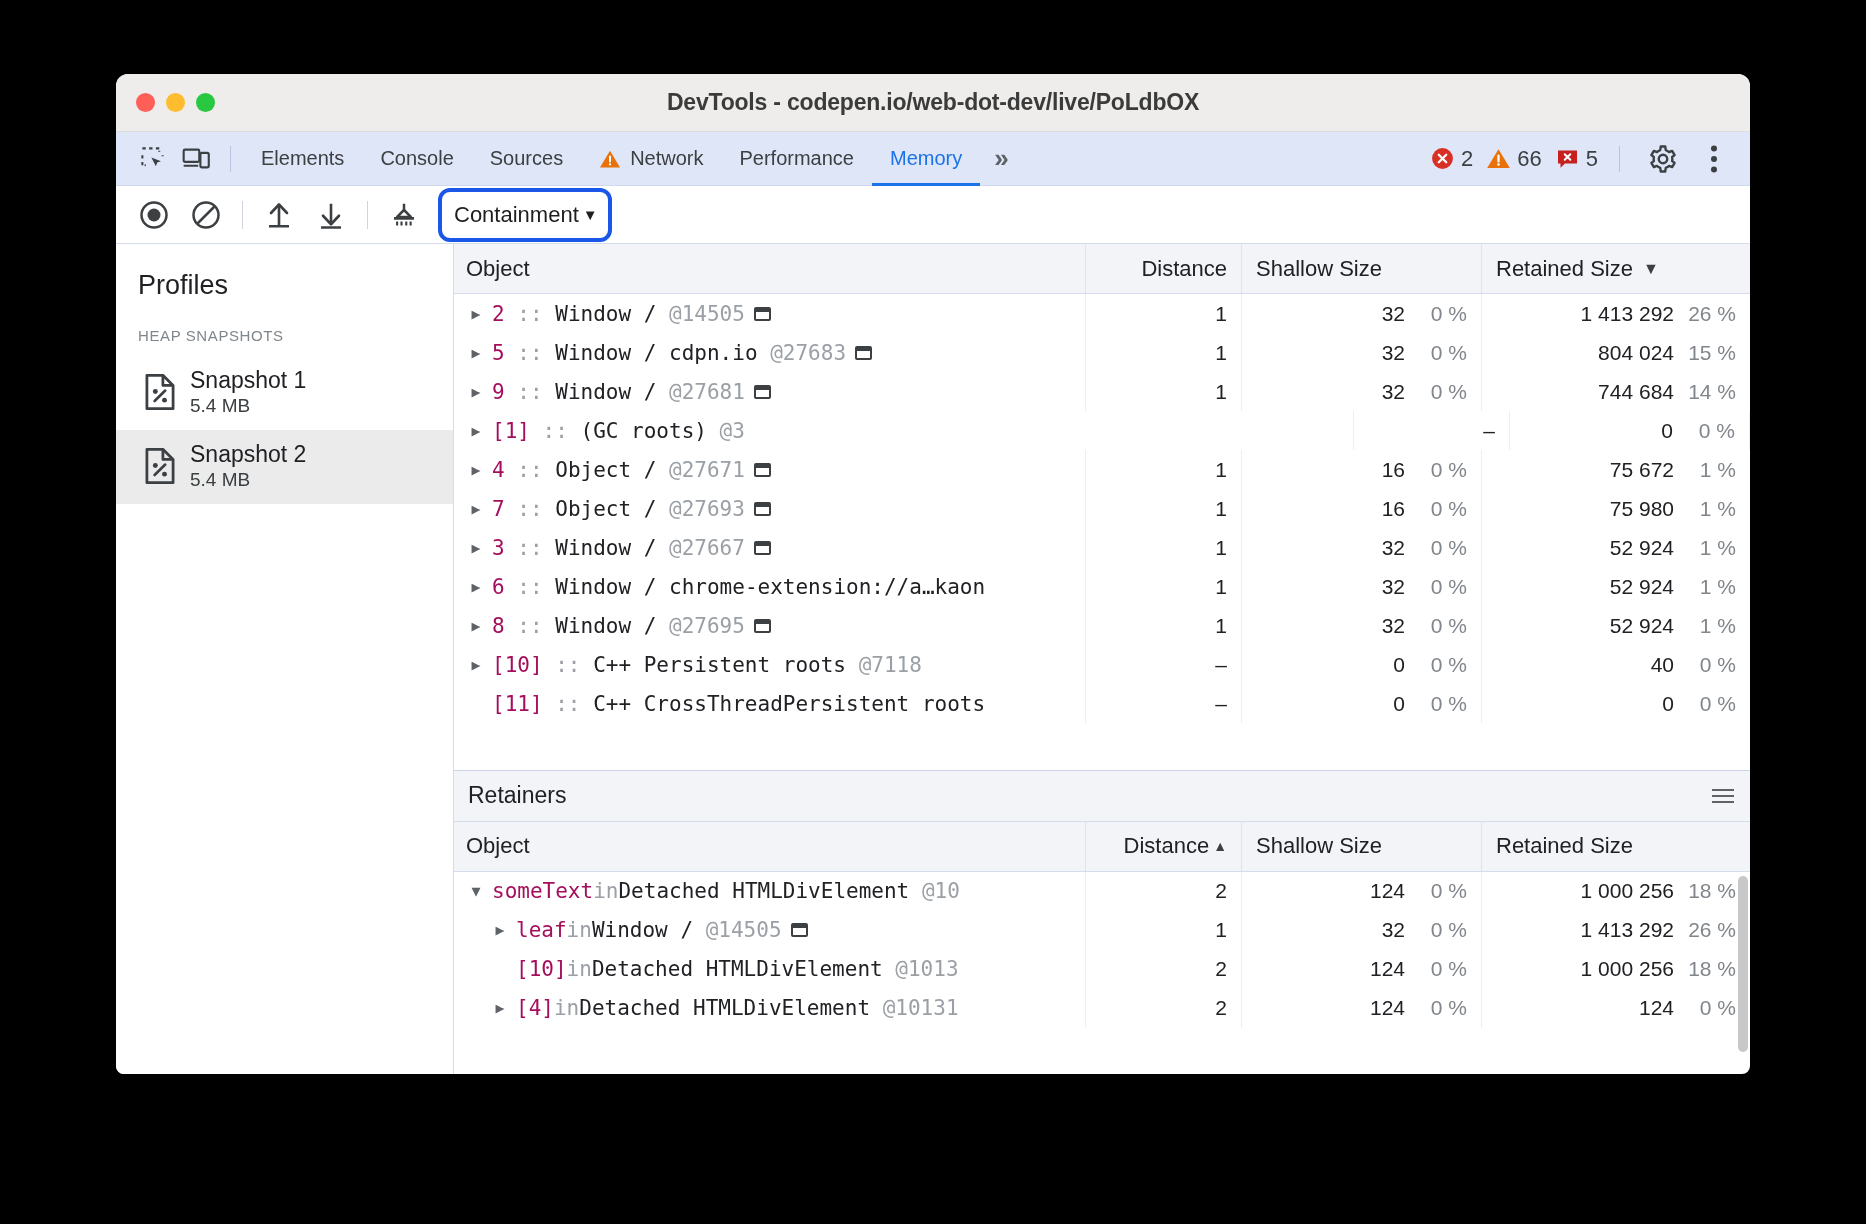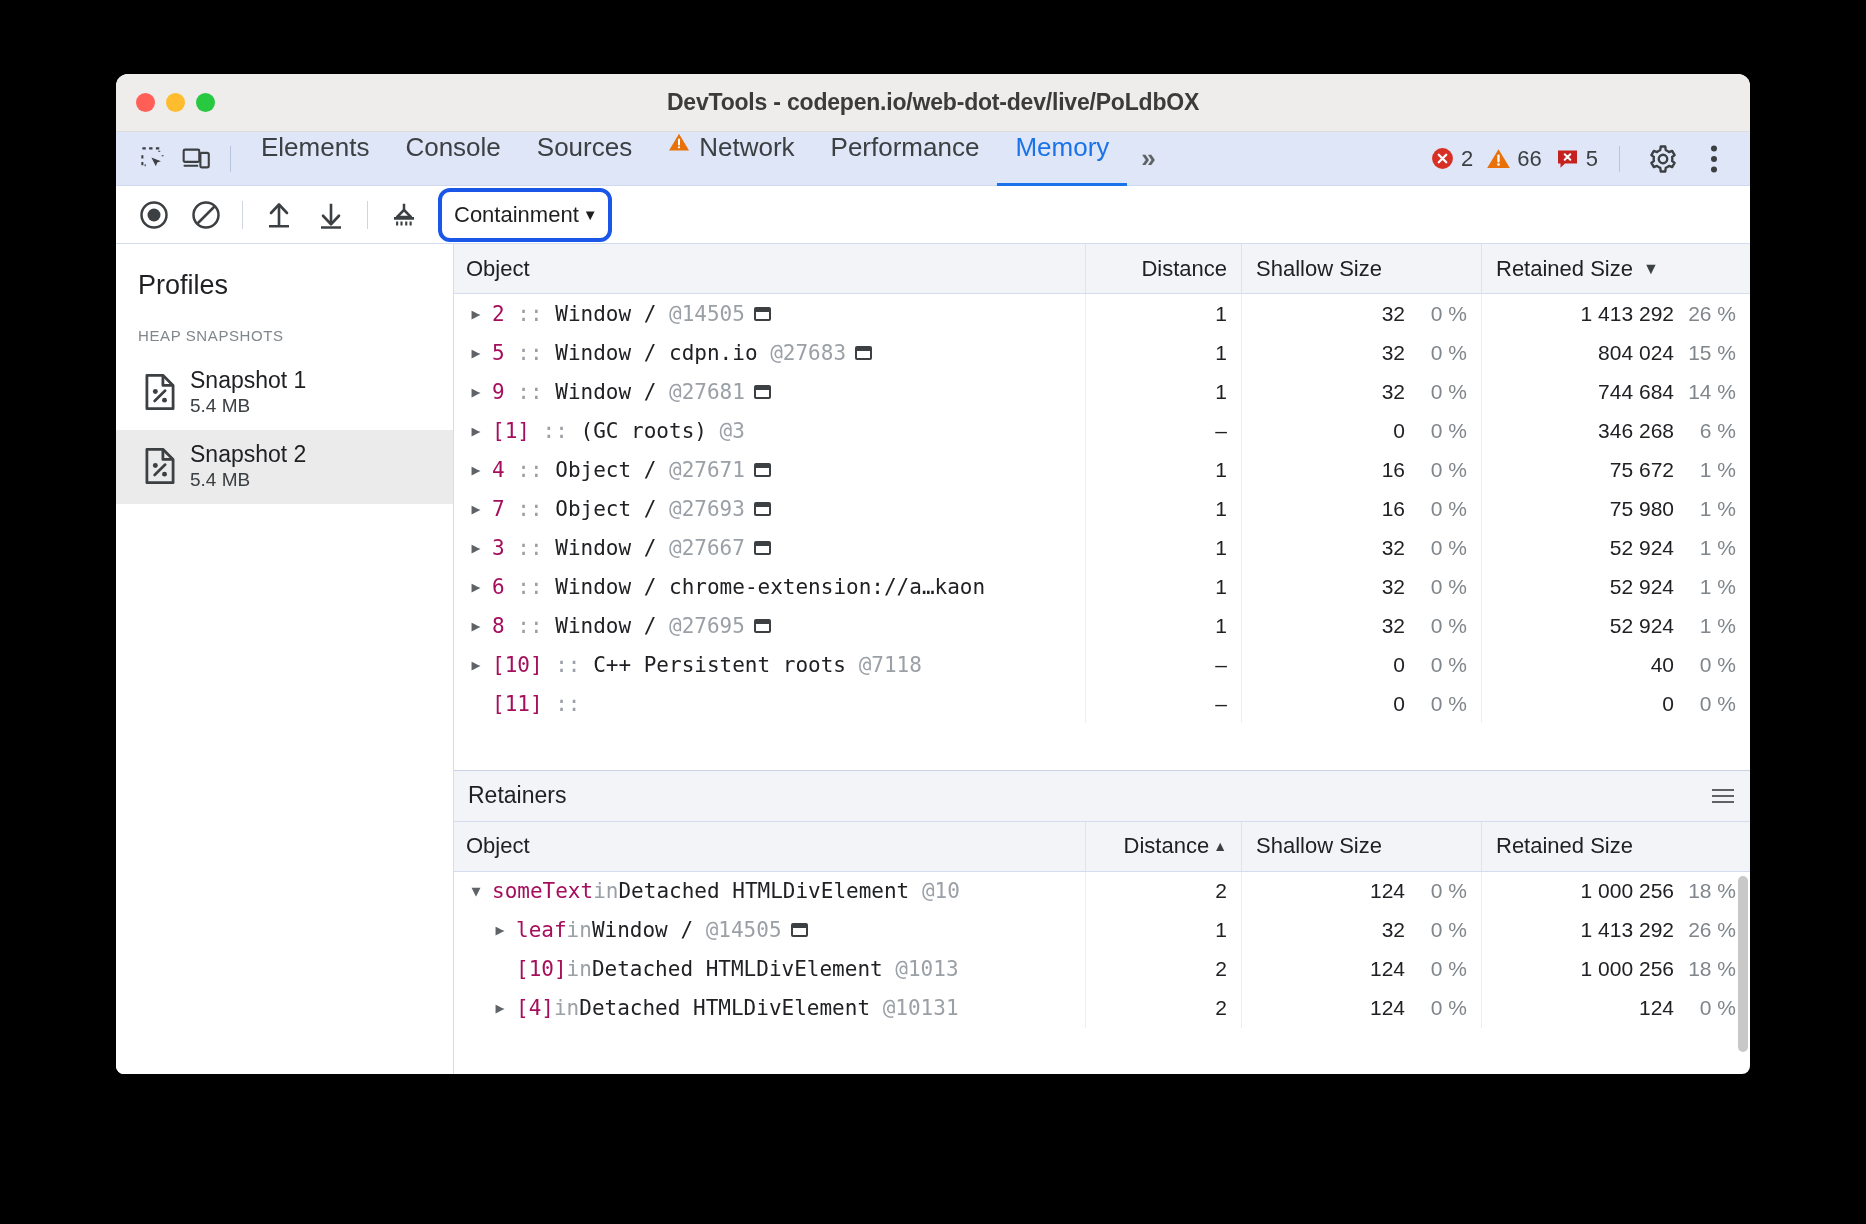--- a/index.html
+++ b/index.html
@@ -52,23 +52,23 @@
   }
   .tb-icon {
     width: 44px; height: 44px;
     display: flex; align-items: center; justify-content: center;
     color: #3c4043;
   }
   .tb-sep {
     width: 1px; height: 26px; background: #b9c4e0; margin: 0 12px;
   }
   .tab {
-    font-size: 26px; color: #3c4043;
+    font-size: 20px; color: #3c4043;
     padding: 0 18px; height: 54px;
-    display: flex; align-items: flex-start; gap: 9px;
+    display: flex; align-items: center; gap: 9px;
     white-space: nowrap;
   }
   .tab.active {
     color: #1a73e8;
     box-shadow: inset 0 -3px 0 #1a73e8;
   }
   .tab .warn-tri { display: inline-flex; }
   .chev-more {
     font-size: 26px; color: #5f6368; padding: 0 14px;
     letter-spacing: -3px; font-weight: 600;
@@ -538,24 +538,20 @@
                 <span class="at">&nbsp;@3</span>
               </span>
             </div>
             <div class="cell c-dist num">
               <span class="v-main">–</span>
             </div>
             <div class="cell c-shallow num">
               <span class="v-main">0</span>
               <span class="v-pct">0 %</span>
             </div>
-            <div class="cell c-retained num">
-              <span class="v-main">346 268</span>
-              <span class="v-pct">6 %</span>
-            </div>
           </div>
           <div class="row">
             <div class="cell c-object">
               <span class="obj">
                 <span class="tri">▶</span>
                 <span class="idx">4</span>
                 <span class="sep2">&nbsp;::&nbsp;</span>
                 <span class="kw">Object / </span>
                 <span class="at">&nbsp;@27671</span>
                 <span class="winbox"></span>
@@ -684,20 +680,21 @@
               <span class="v-main">40</span>
               <span class="v-pct">0 %</span>
             </div>
           </div>
           <div class="row">
             <div class="cell c-object">
               <span class="obj">
                 <span class="tri blank">▶</span>
                 <span class="idx">[11]</span>
                 <span class="sep2">&nbsp;::&nbsp;</span>
+                <span class="kw">C++ CrossThreadPersistent roots</span>
               </span>
             </div>
             <div class="cell c-dist num">
               <span class="v-main">–</span>
             </div>
             <div class="cell c-shallow num">
               <span class="v-main">0</span>
               <span class="v-pct">0 %</span>
             </div>
             <div class="cell c-retained num">

